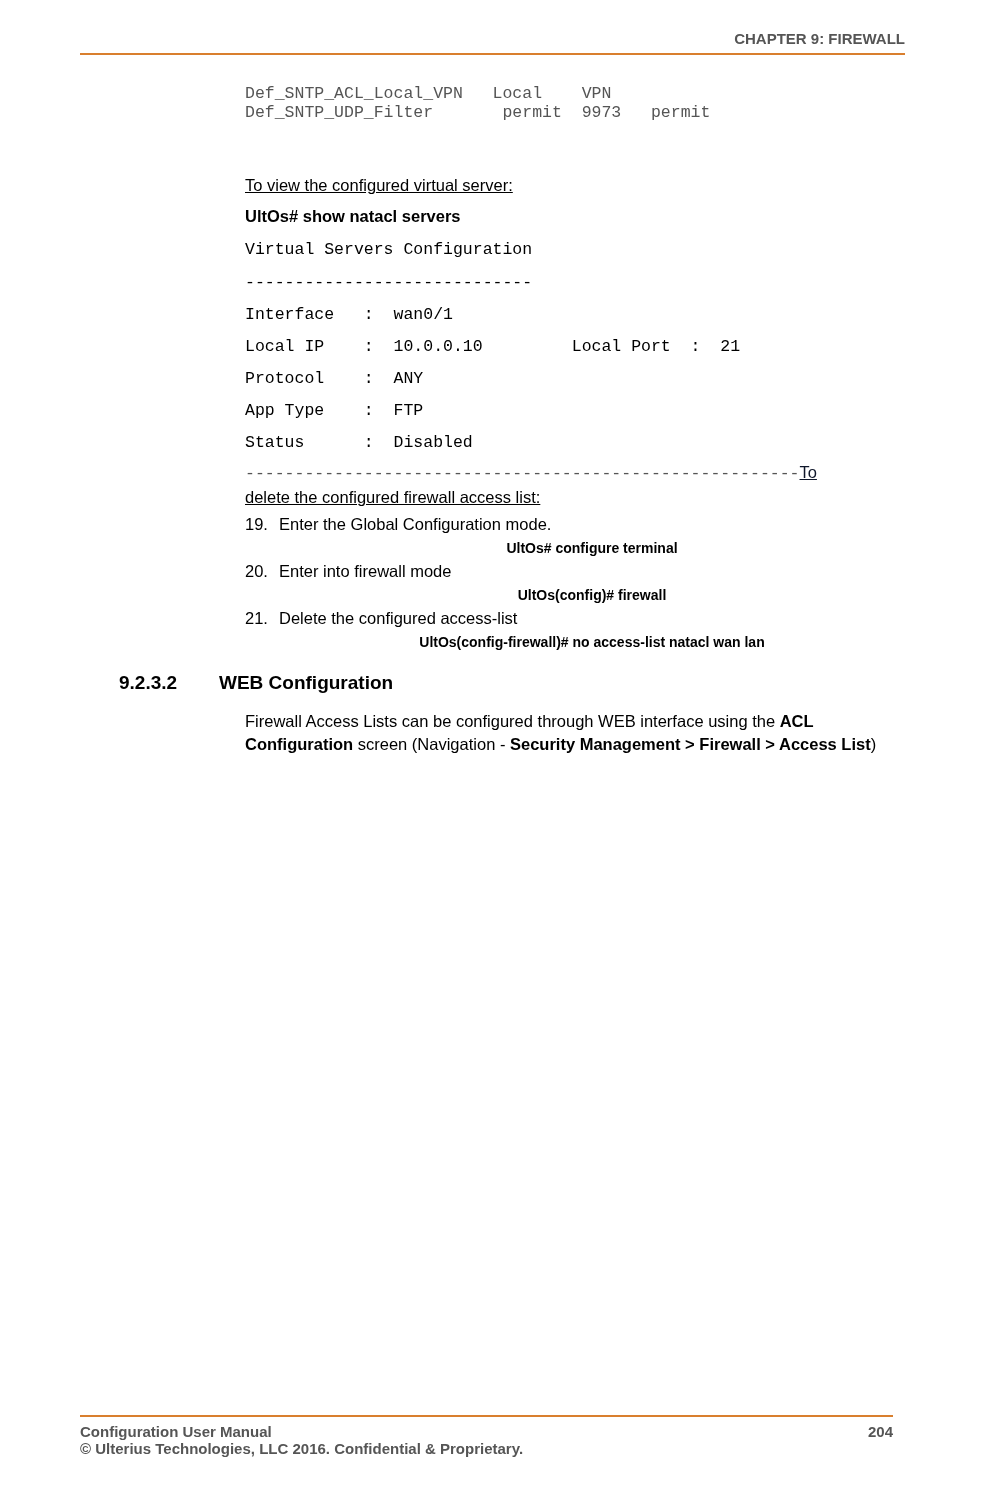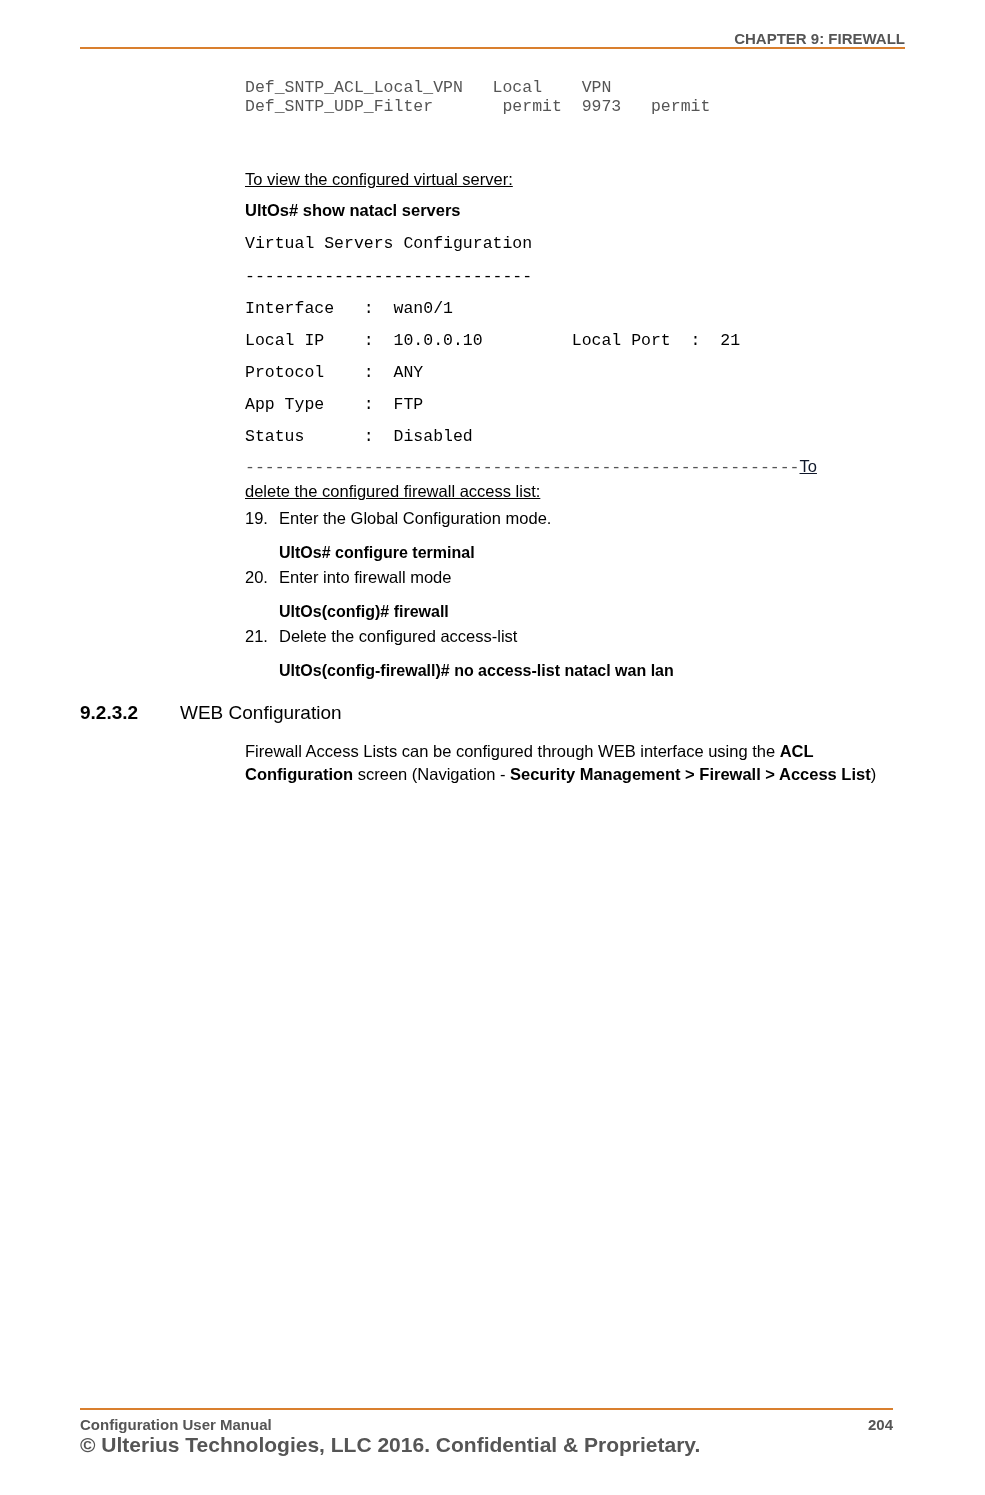--- a/index.html
+++ b/index.html
@@ -17,21 +17,21 @@
       padding: 30px 80px 30px 80px;
       box-sizing: border-box;
       height: 100%;
       position: relative;
     }
     .header-title {
       text-align: right;
       font-weight: bold;
       font-size: 15px;
       color: #555;
-      padding-bottom: 0;
+      padding-bottom: 6px;
     }
     .header-rule {
       border: none;
       border-top: 2px solid #d97f2e;
       margin: 0 0 30px 0;
     }
     .content-indent {
       margin-left: 165px;
     }
     .mono {
@@ -65,37 +65,39 @@
     }
     .step-num {
       width: 34px;
       flex-shrink: 0;
     }
     .step-text {
       flex: 1;
     }
     .step-cmd {
       margin-left: 34px;
-      font-size: 16px;
-      font-weight: bold;
-      margin-top: 16px;
+      font-size: 14px;
+      font-weight: bold;
+      margin-top: 6px;
       margin-bottom: 3px;
+      text-align: center;
     }
     .section-row {
       display: flex;
       margin-top: 22px;
       margin-bottom: 12px;
+      margin-left: 39px;
     }
     .section-num {
       font-weight: bold;
       font-size: 19px;
       width: 100px;
     }
     .section-title {
-      font-weight: normal;
+      font-weight: bold;
       font-size: 19px;
     }
     .nav-para {
       font-size: 16.5px;
       line-height: 1.4;
       margin-top: 16px;
     }
     .footer-area {
       position: absolute;
       bottom: 38px;
@@ -109,21 +111,21 @@
     }
     .footer-row {
       display: flex;
       justify-content: space-between;
       font-weight: bold;
       font-size: 15px;
       color: #555;
     }
     .footer-line2 {
       font-weight: bold;
-      font-size: 21px;
+      font-size: 15px;
       color: #555;
     }
     .dashcont {
       font-family: "Courier New", Courier, monospace;
       font-size: 16.5px;
       color: #555;
       white-space: pre;
       display: inline;
     }
     .continuation {

